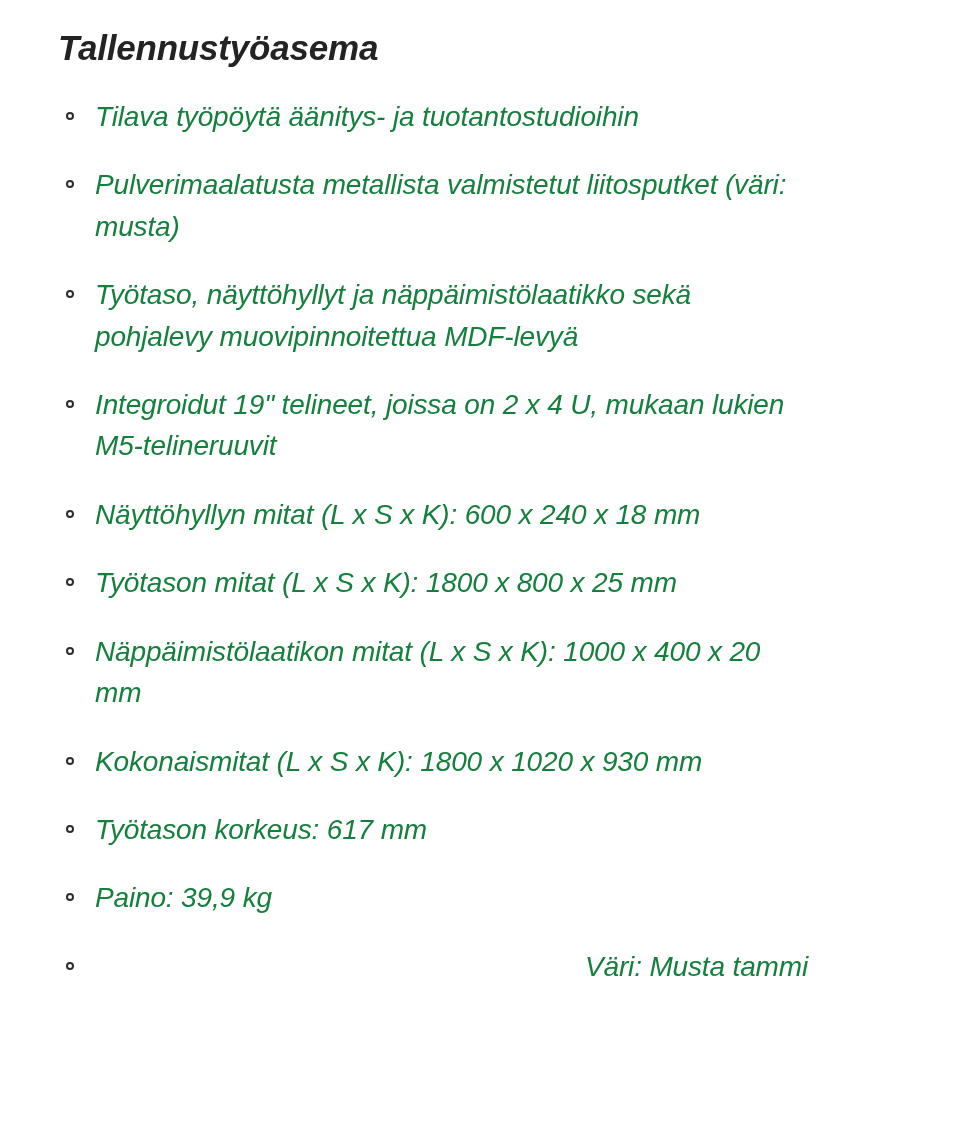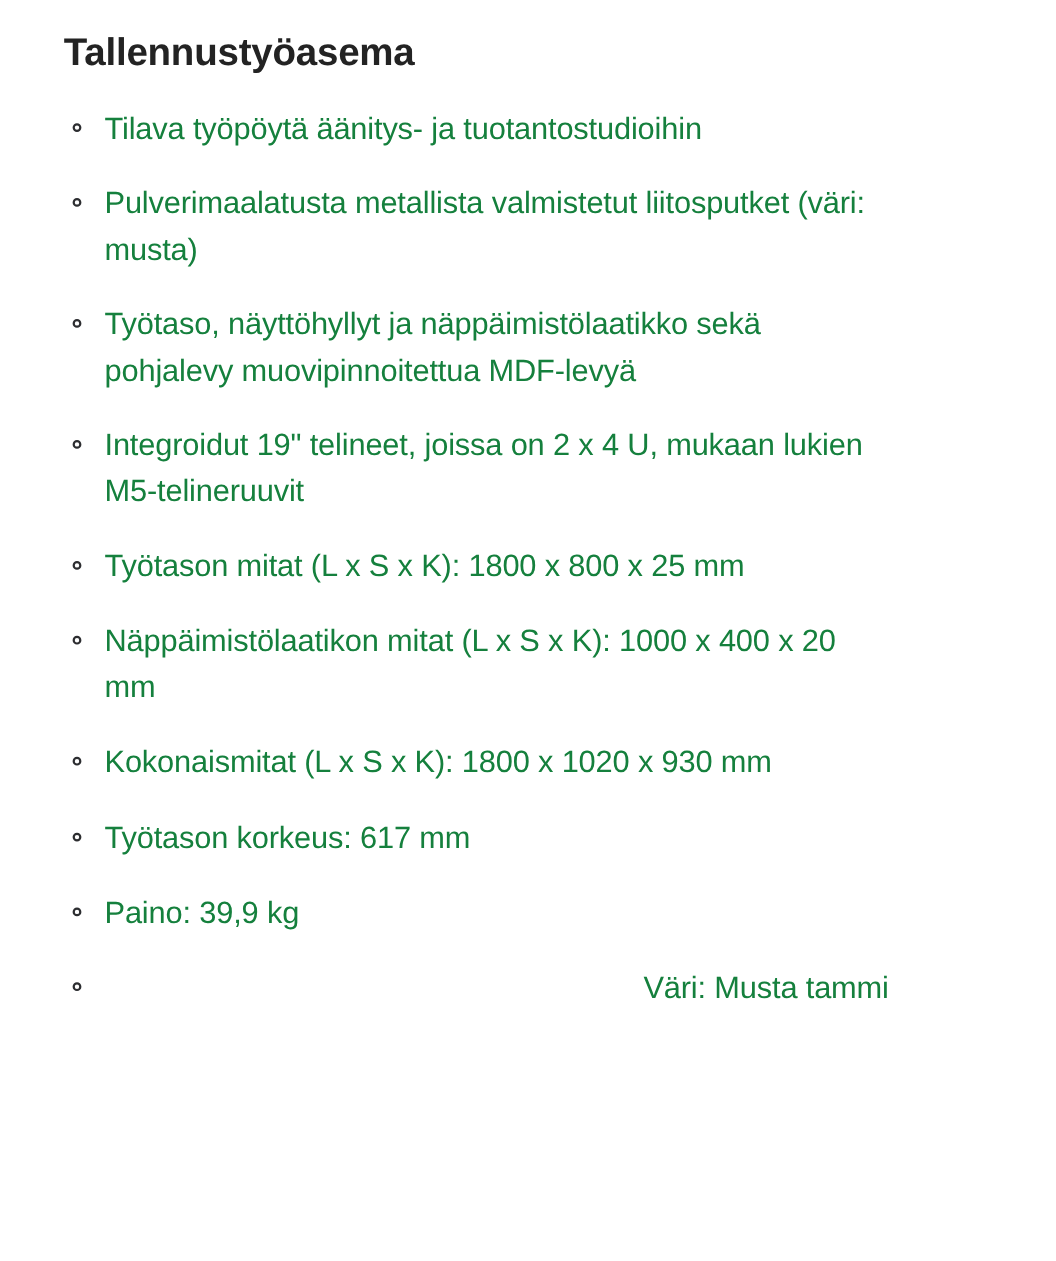--- a/index.html
+++ b/index.html
@@ -14,20 +14,21 @@
     font-family: "Liberation Sans", "DejaVu Sans", sans-serif;
     -webkit-font-smoothing: antialiased;
     overflow: hidden;
   }
   .page {
     box-sizing: border-box;
     width: 868px;
     height: 1146px;
     padding: 26px 60px 0 58px;
     background: #ffffff;
+    font-style: italic;
   }
   .product-title {
     margin: 0;
     padding: 0;
     font-size: 35px;
     font-weight: 700;
     letter-spacing: -0.2px;
     color: #232323;
     line-height: 1.25;
   }
@@ -87,20 +88,24 @@
     <li class="spec-item">
       <span class="spec-bullet"></span>
       <span class="spec-text">Työtaso, näyttöhyllyt ja näppäimistölaatikko sekä pohjalevy muovipinnoitettua MDF-levyä</span>
     </li>
 
     <li class="spec-item">
       <span class="spec-bullet"></span>
       <span class="spec-text">Integroidut 19" telineet, joissa on 2 x 4 U, mukaan lukien M5-telineruuvit</span>
     </li>
 
+    <li class="spec-item">
+      <span class="spec-bullet"></span>
+      <span class="spec-text">Näyttöhyllyn mitat (L x S x K): 600 x 240 x 18 mm</span>
+    </li>
 
     <li class="spec-item">
       <span class="spec-bullet"></span>
       <span class="spec-text">Työtason mitat (L x S x K): 1800 x 800 x 25 mm</span>
     </li>
 
     <li class="spec-item">
       <span class="spec-bullet"></span>
       <span class="spec-text">Näppäimistölaatikon mitat (L x S x K): 1000 x 400 x 20 mm</span>
     </li>

